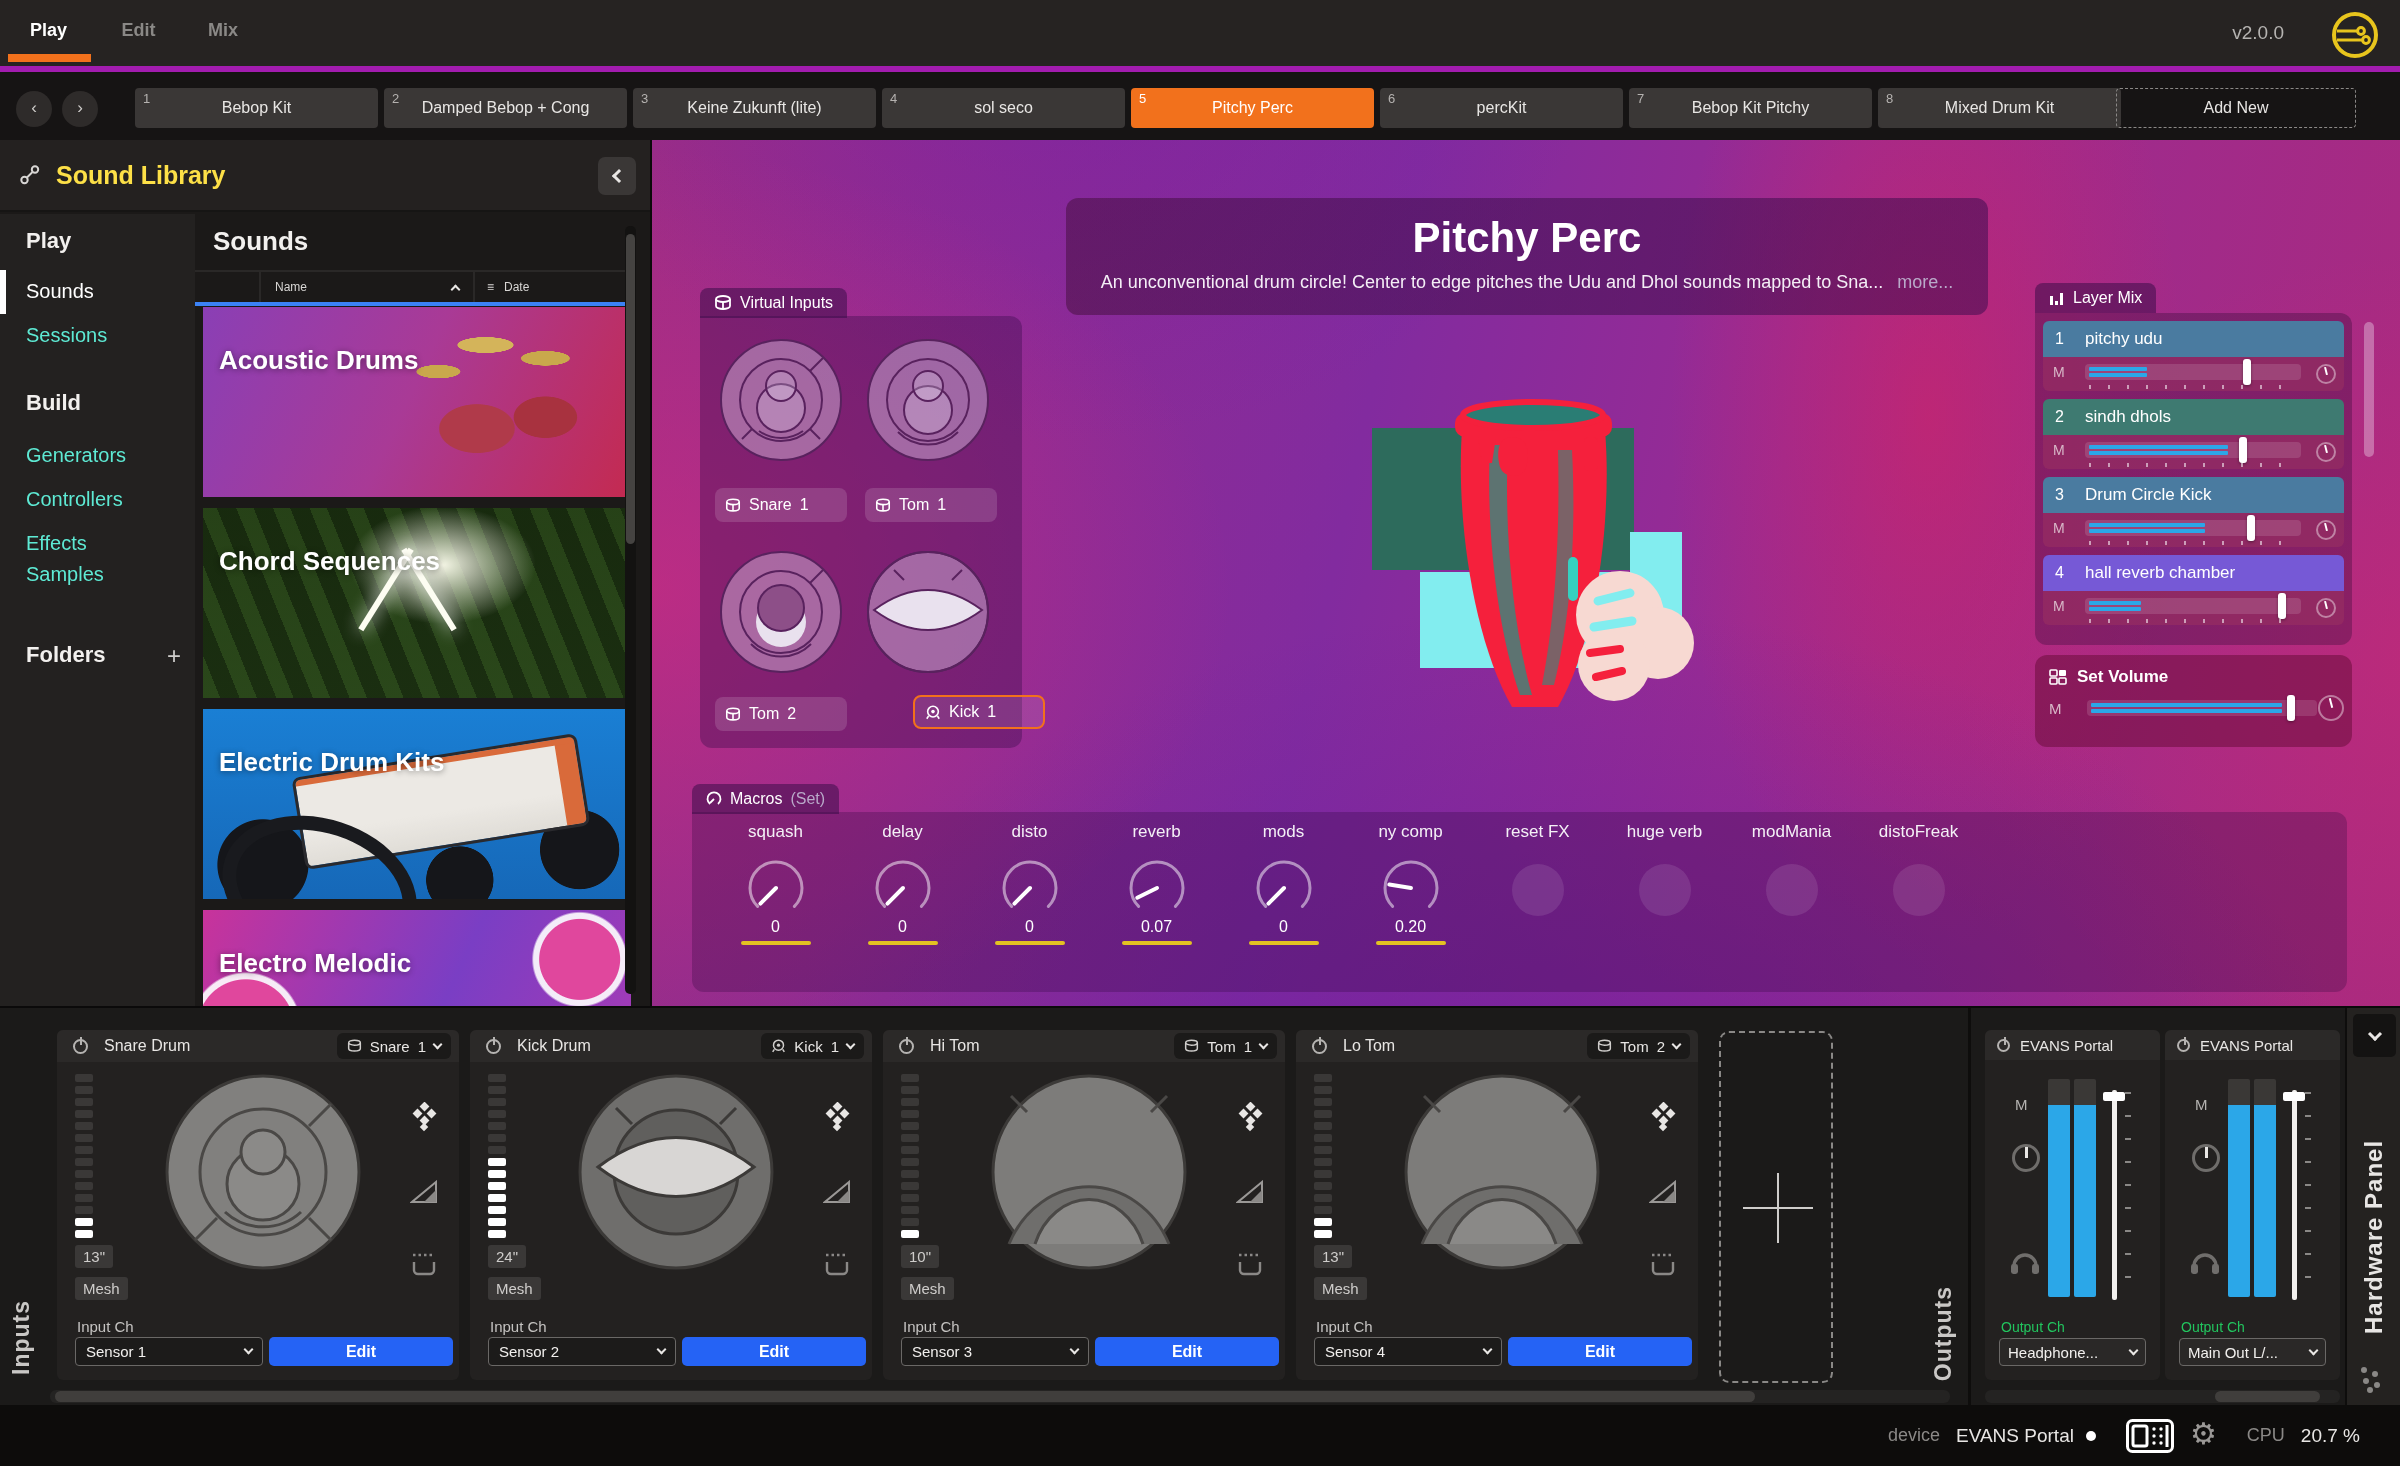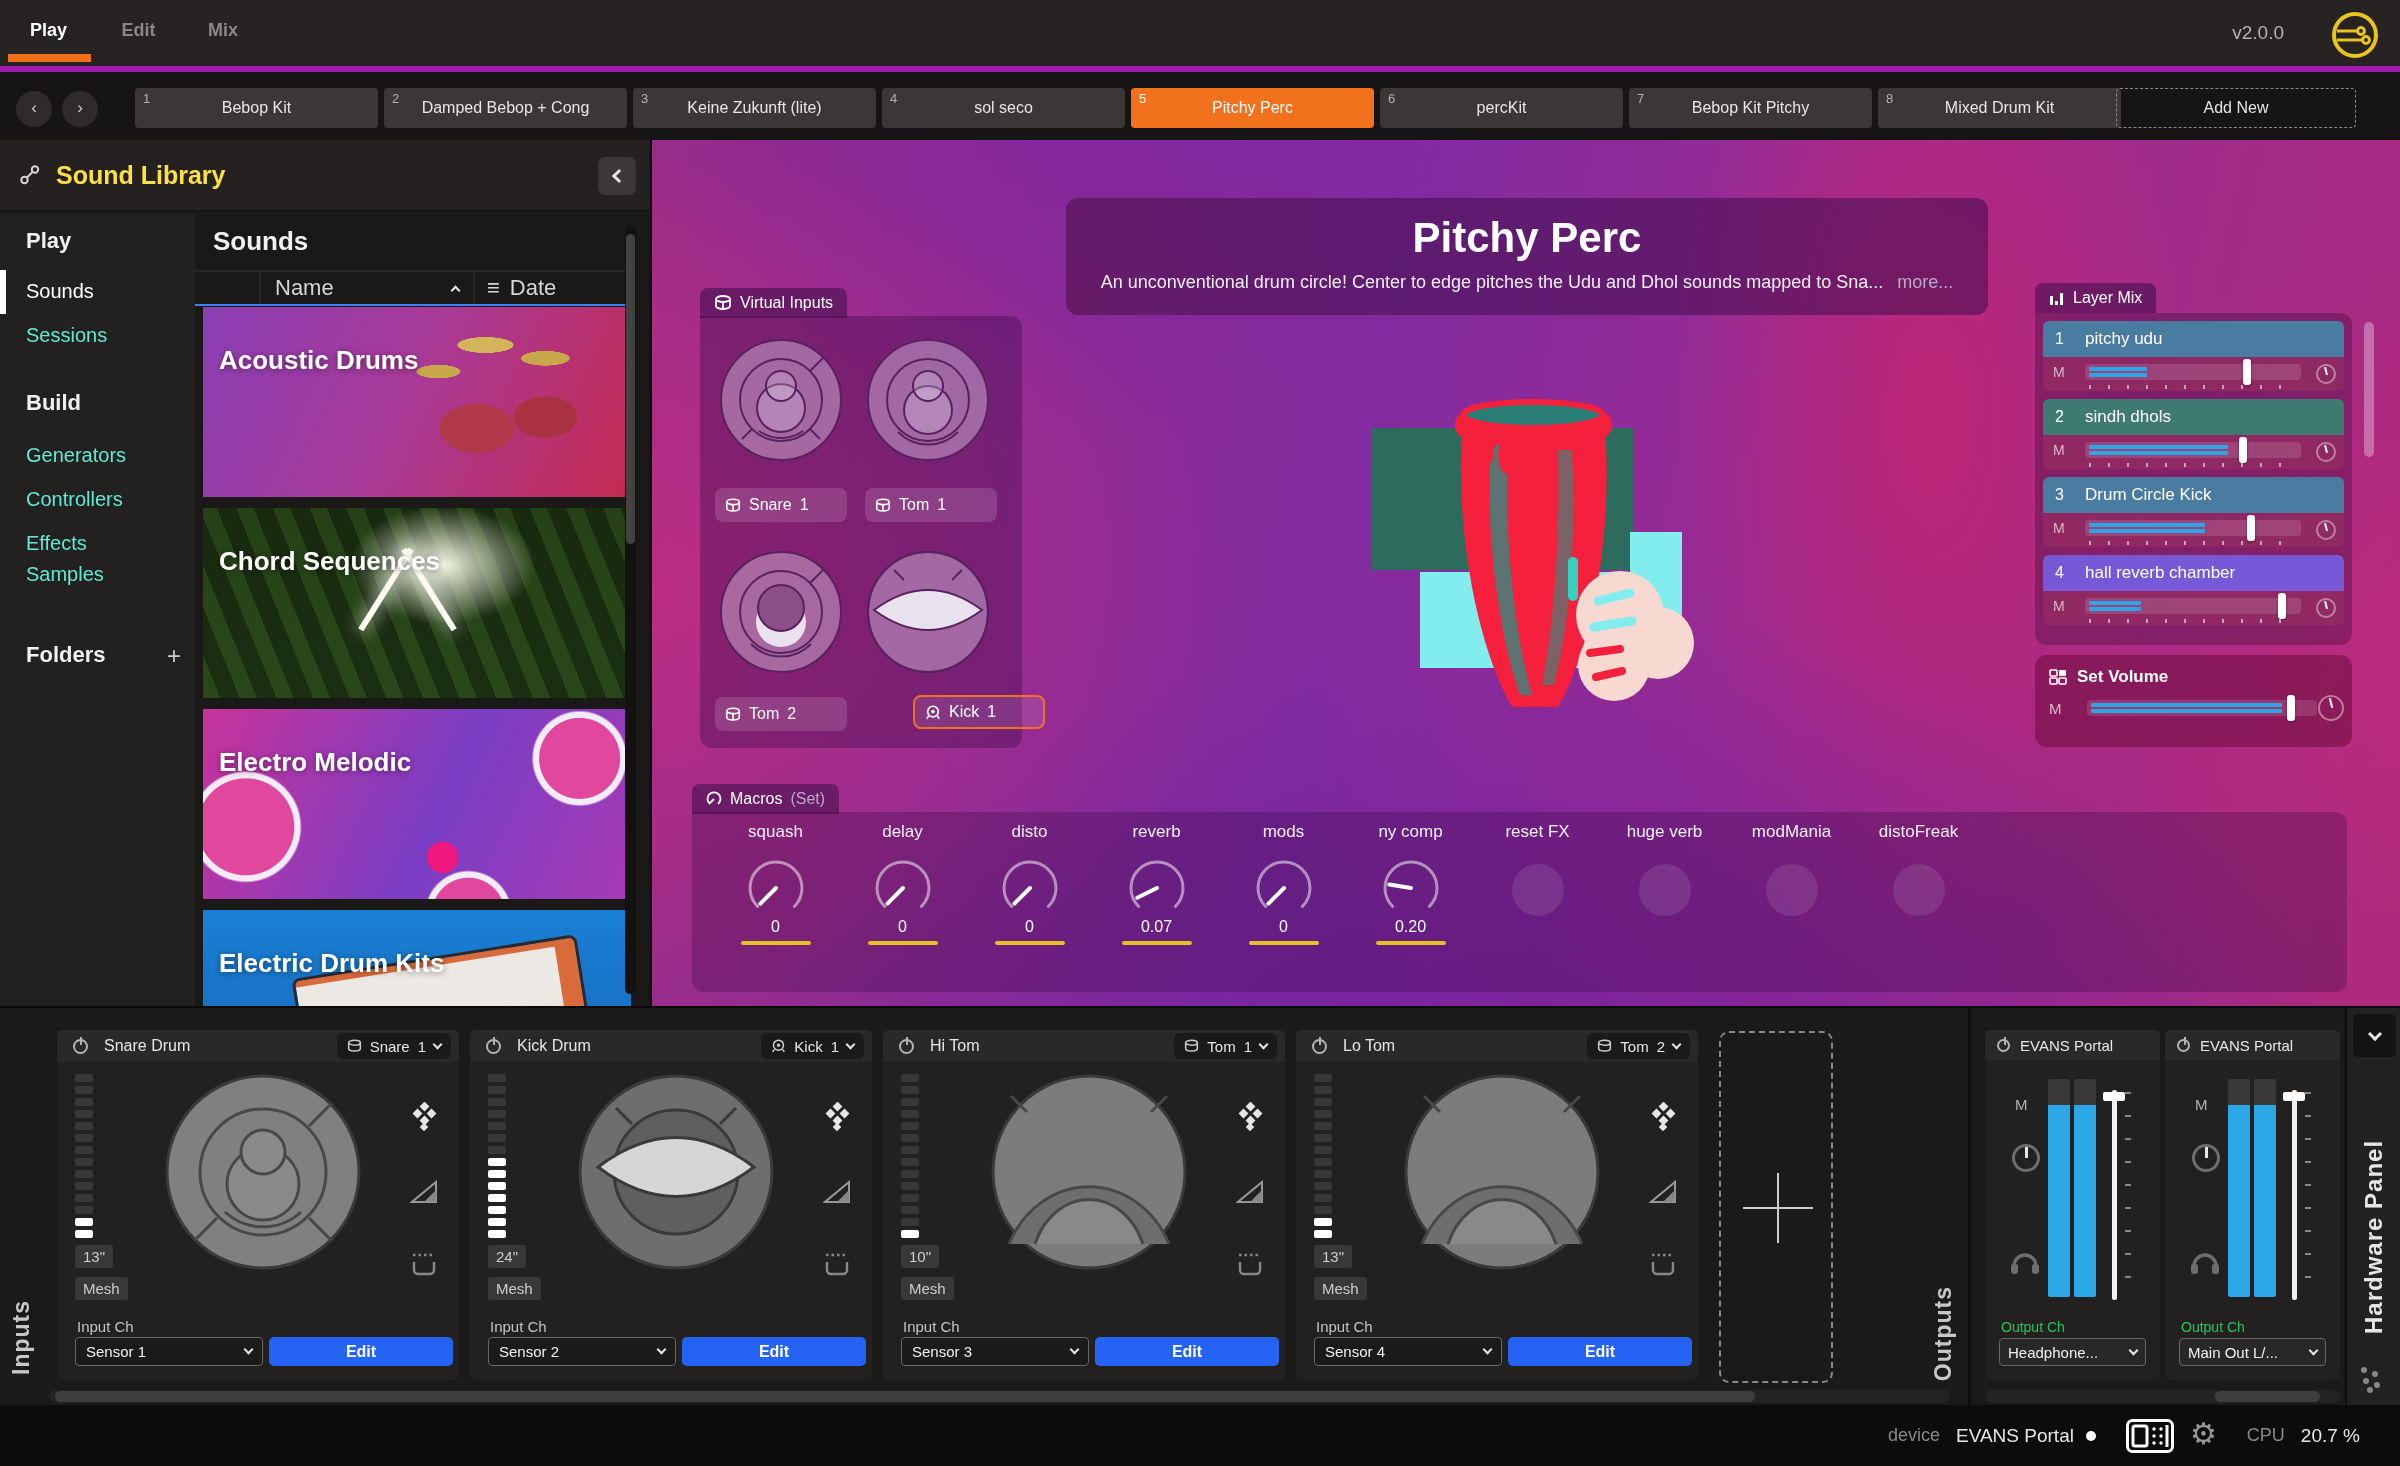--- a/index.html
+++ b/index.html
@@ -43,21 +43,21 @@
 
   #nav-col{position:absolute;left:0;top:74px;width:195px;height:792px;background:#232120;}
   .nav-h{position:absolute;left:26px;font-size:22px;font-weight:bold;color:#f2f0ee;}
   .nav-i{position:absolute;left:26px;font-size:20px;color:#5eead4;}
   .nav-i.active{color:#fff;}
   #sounds-indicator{position:absolute;left:0;top:56px;width:6px;height:44px;background:#fff;}
   #folders-add{position:absolute;right:14px;top:428px;font-size:24px;color:#cfcdcb;}
 
   #list-col{position:absolute;left:195px;top:74px;width:430px;height:792px;background:#1b1918;}
   #list-col .t{position:absolute;left:18px;top:12px;font-size:26px;font-weight:bold;color:#f2f0ee;}
-  #sort-row{position:absolute;left:0;top:56px;width:430px;height:36px;border-top:2px solid #2a2827;border-bottom:2px solid #3b82f6;display:flex;align-items:center;font-size:22px;color:#d8d6d4;}
+  #sort-row{position:absolute;left:0;top:56px;width:430px;height:36px;border-top:2px solid #2a2827;border-bottom:4px solid #3b82f6;display:flex;align-items:center;font-size:12px;color:#d8d6d4;}
   #sort-row .sp{width:66px;height:100%;border-right:2px solid #2a2827;}
   #sort-row .name{flex:1;display:flex;align-items:center;padding-left:14px;border-right:2px solid #2a2827;height:100%;}
   #sort-row .name i{margin-left:auto;margin-right:14px;}
   #sort-row .date{width:150px;display:flex;align-items:center;padding-left:12px;gap:10px;height:100%;}
   #thumbs{position:absolute;left:0;top:93px;width:428px;padding-left:8px;}
   .thumb{position:relative;width:428px;height:190px;margin-bottom:11px;overflow:hidden;}
   .thumb .tt{position:absolute;left:16px;top:20%;font-size:26px;font-weight:bold;color:#fff;text-shadow:0 1px 6px rgba(0,0,0,.45);z-index:3;}
   .thumb.acoustic{background:
     radial-gradient(46px 13px at 66% 20%,#d4b45a 60%,transparent 62%),
     radial-gradient(40px 12px at 80% 27%,#c9a84c 60%,transparent 62%),
@@ -313,25 +313,25 @@
             <span>Date</span>
           </div>
       </div>
       <div id="thumbs">
         <div class="thumb acoustic">
             <div class="tt">Acoustic Drums</div>
           </div>
         <div class="thumb chord">
             <div class="tt">Chord Sequences</div>
           </div>
+        <div class="thumb electric">
+            <div class="tt">Electric Drum Kits</div>
+          </div>
         <div class="thumb electro">
             <div class="tt">Electro Melodic</div>
-          </div>
-        <div class="thumb electric">
-            <div class="tt">Electric Drum Kits</div>
           </div>
       </div>
     </div>
     <div id="list-scrollbar">
         <div class="th"></div>
       </div>
 
     <div id="stage">
 
       <div id="title-card">

